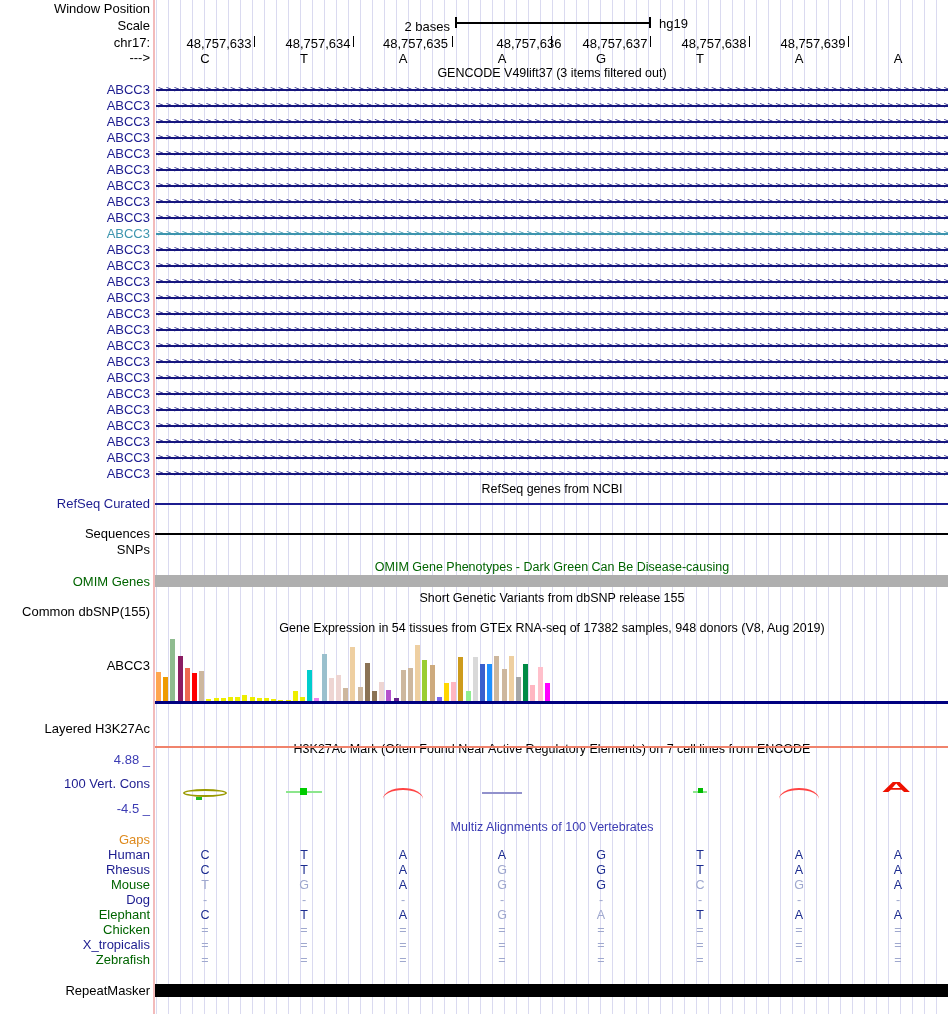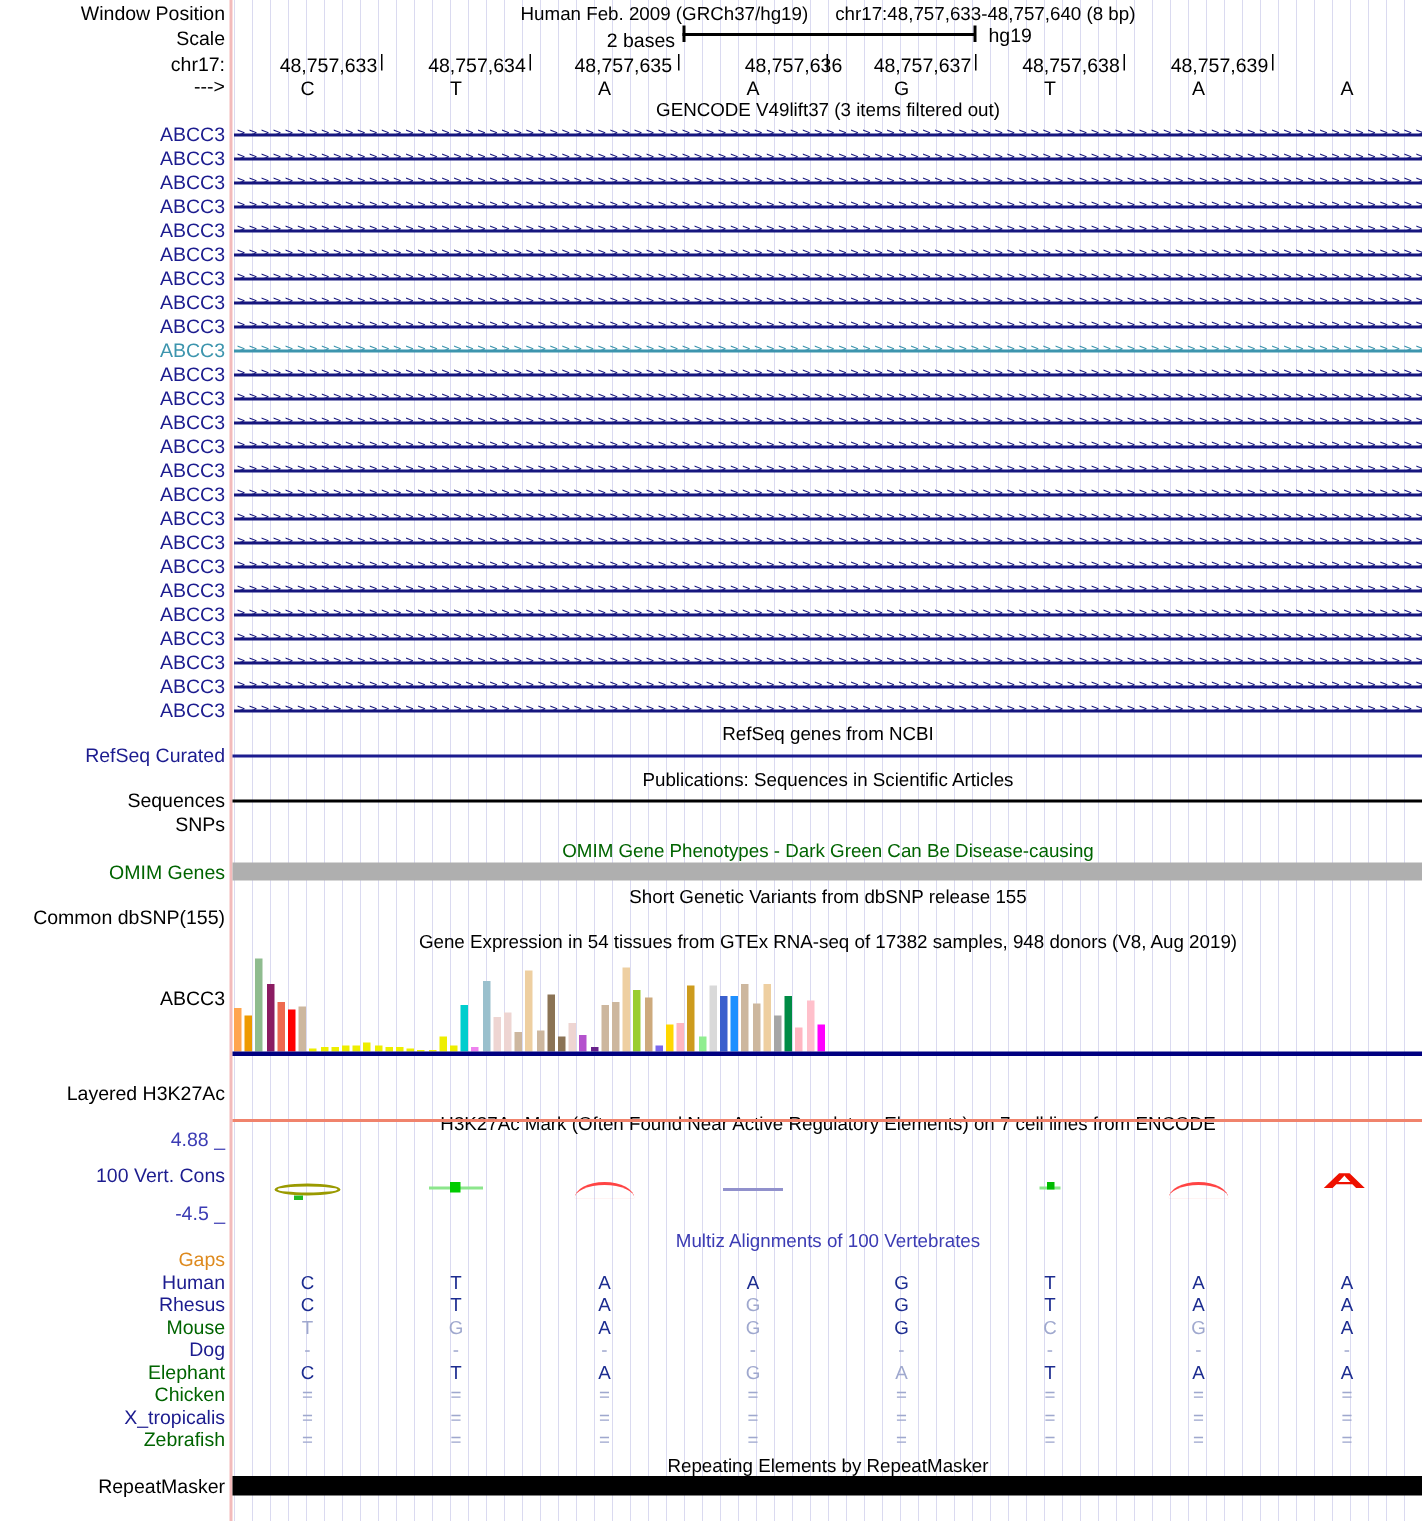--- a/index.html
+++ b/index.html
@@ -27,23 +27,20 @@
   .bigA{position:absolute;font-size:34px;font-weight:bold;transform:scale(1.2,0.42);transform-origin:center;}
 </style>
 </head>
 <body>
 
 <div id="screen">
   <div id="grid"></div>
   <div id="pinkline"></div>
 
   <div class="lab black" style="top:2px">Window Position</div>
-  <div class="ctr black" style="top:2px">
-    <span>Human Feb. 2009 (GRCh37/hg19)</span><span style="display:inline-block;width:18px"></span><span>chr17:48,757,633-48,757,640 (8 bp)</span>
-  </div>
 
   <div class="lab black" style="top:19px">Scale</div>
   <div style="position:absolute;left:370px;top:19px;width:80px;text-align:right;font-size:13px;">2 bases</div>
   <div class="hline" style="left:455px;top:22px;width:195px;height:1.5px;background:#000;"></div>
   <div class="hline" style="left:455px;top:17px;width:1.5px;height:11px;background:#000;"></div>
   <div class="hline" style="left:649px;top:17px;width:1.5px;height:11px;background:#000;"></div>
   <div style="position:absolute;left:659px;top:16px;font-size:13px;">hg19</div>
 
   <div class="lab black" style="top:36px">chr17:</div>
   <div id="coords">
@@ -201,21 +198,20 @@
       <div class="generow" style="top: 466px;">
         <div class="gl" style="background: rgb(22, 22, 126);"></div>
         <div class="ga" style="color: rgb(22, 22, 126);">&gt;&gt;&gt;&gt;&gt;&gt;&gt;&gt;&gt;&gt;&gt;&gt;&gt;&gt;&gt;&gt;&gt;&gt;&gt;&gt;&gt;&gt;&gt;&gt;&gt;&gt;&gt;&gt;&gt;&gt;&gt;&gt;&gt;&gt;&gt;&gt;&gt;&gt;&gt;&gt;&gt;&gt;&gt;&gt;&gt;&gt;&gt;&gt;&gt;&gt;&gt;&gt;&gt;&gt;&gt;&gt;&gt;&gt;&gt;&gt;&gt;&gt;&gt;&gt;&gt;&gt;&gt;&gt;&gt;&gt;&gt;&gt;&gt;&gt;&gt;&gt;&gt;&gt;&gt;&gt;&gt;&gt;&gt;&gt;&gt;&gt;&gt;&gt;&gt;&gt;&gt;&gt;&gt;&gt;&gt;&gt;&gt;&gt;&gt;&gt;&gt;&gt;&gt;&gt;&gt;&gt;&gt;&gt;&gt;&gt;</div>
       </div>
     </div>
 
   <div class="ctr black" style="top:482px">RefSeq genes from NCBI</div>
   <div class="lab navy" style="top:497px">RefSeq Curated</div>
   <div class="hline" style="left:155px;top:503px;width:793px;height:1.5px;background:#1C1C8F;"></div>
 
-  <div class="ctr black" style="top:513px">Publications: Sequences in Scientific Articles</div>
   <div class="lab black" style="top:527px">Sequences</div>
   <div class="hline" style="left:155px;top:533px;width:793px;height:1.5px;background:#000;"></div>
 
   <div class="lab black" style="top:543px">SNPs</div>
 
   <div class="ctr green" style="top:560px">OMIM Gene Phenotypes - Dark Green Can Be Disease-causing</div>
   <div class="lab green" style="top:575px">OMIM Genes</div>
   <div class="hline" style="left:155px;top:575px;width:793px;height:12px;background:#AFAFAF;"></div>
 
   <div class="ctr black" style="top:591px">Short Genetic Variants from dbSNP release 155</div>
@@ -372,16 +368,15 @@
       <div class="alcell" style="left: 193px; top: 953px; color: rgb(159, 168, 206);">=</div>
       <div class="alcell" style="left: 292px; top: 953px; color: rgb(159, 168, 206);">=</div>
       <div class="alcell" style="left: 391px; top: 953px; color: rgb(159, 168, 206);">=</div>
       <div class="alcell" style="left: 490px; top: 953px; color: rgb(159, 168, 206);">=</div>
       <div class="alcell" style="left: 589px; top: 953px; color: rgb(159, 168, 206);">=</div>
       <div class="alcell" style="left: 688px; top: 953px; color: rgb(159, 168, 206);">=</div>
       <div class="alcell" style="left: 787px; top: 953px; color: rgb(159, 168, 206);">=</div>
       <div class="alcell" style="left: 886px; top: 953px; color: rgb(159, 168, 206);">=</div>
     </div>
 
-  <div class="ctr black" style="top:970px">Repeating Elements by RepeatMasker</div>
   <div class="lab black" style="top:984px">RepeatMasker</div>
   <div class="hline" style="left:155px;top:984px;width:793px;height:13px;background:#000;"></div>
 </div>
 
 </body></html>

